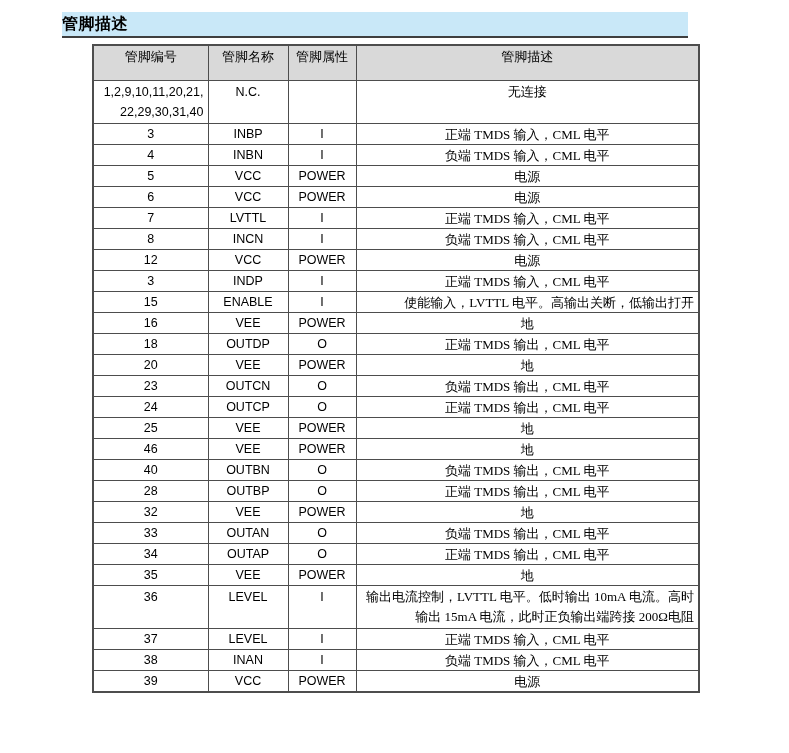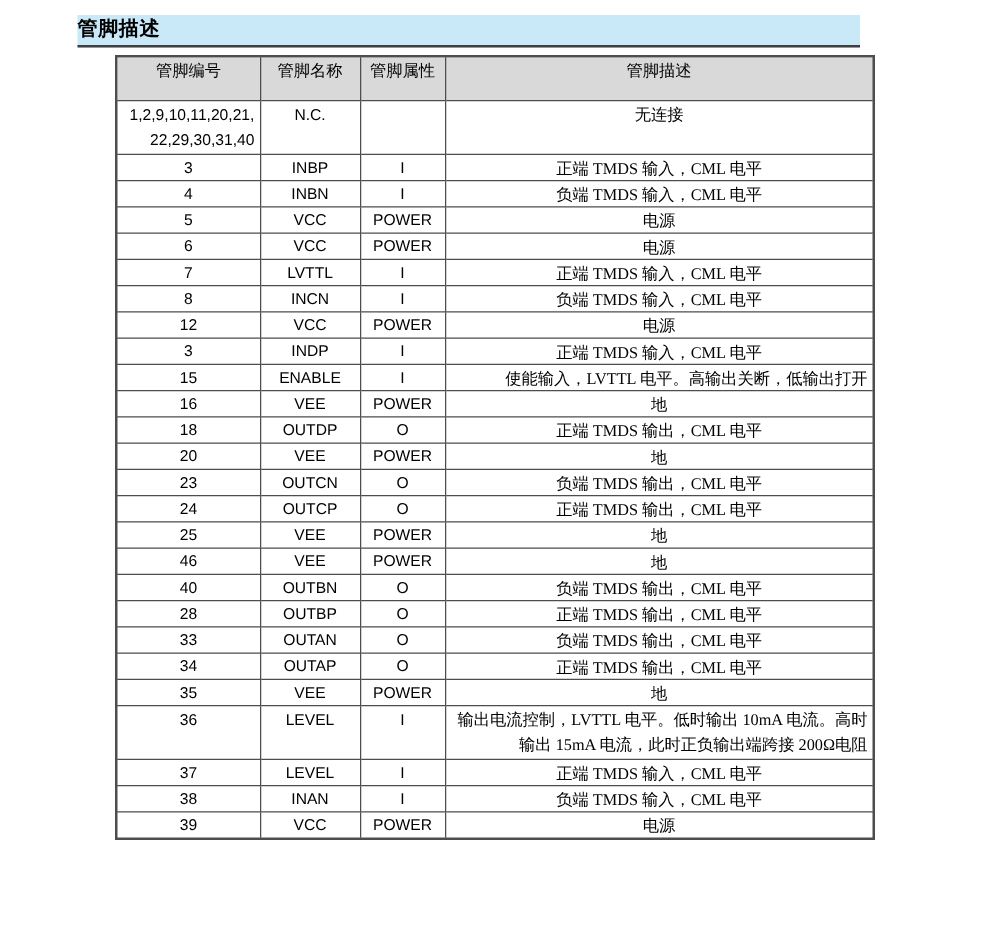--- a/index.html
+++ b/index.html
@@ -219,20 +219,26 @@
     <td class="c-attr">O</td>
     <td class="c-desc">负端 TMDS 输出，CML 电平</td>
   </tr>
         <tr>
     <td class="c-pin">28</td>
     <td class="c-name">OUTBP</td>
     <td class="c-attr">O</td>
     <td class="c-desc">正端 TMDS 输出，CML 电平</td>
   </tr>
         <tr>
+    <td class="c-pin">32</td>
+    <td class="c-name">VEE</td>
+    <td class="c-attr">POWER</td>
+    <td class="c-desc">地</td>
+  </tr>
+        <tr>
     <td class="c-pin">33</td>
     <td class="c-name">OUTAN</td>
     <td class="c-attr">O</td>
     <td class="c-desc">负端 TMDS 输出，CML 电平</td>
   </tr>
         <tr>
     <td class="c-pin">34</td>
     <td class="c-name">OUTAP</td>
     <td class="c-attr">O</td>
     <td class="c-desc">正端 TMDS 输出，CML 电平</td>

